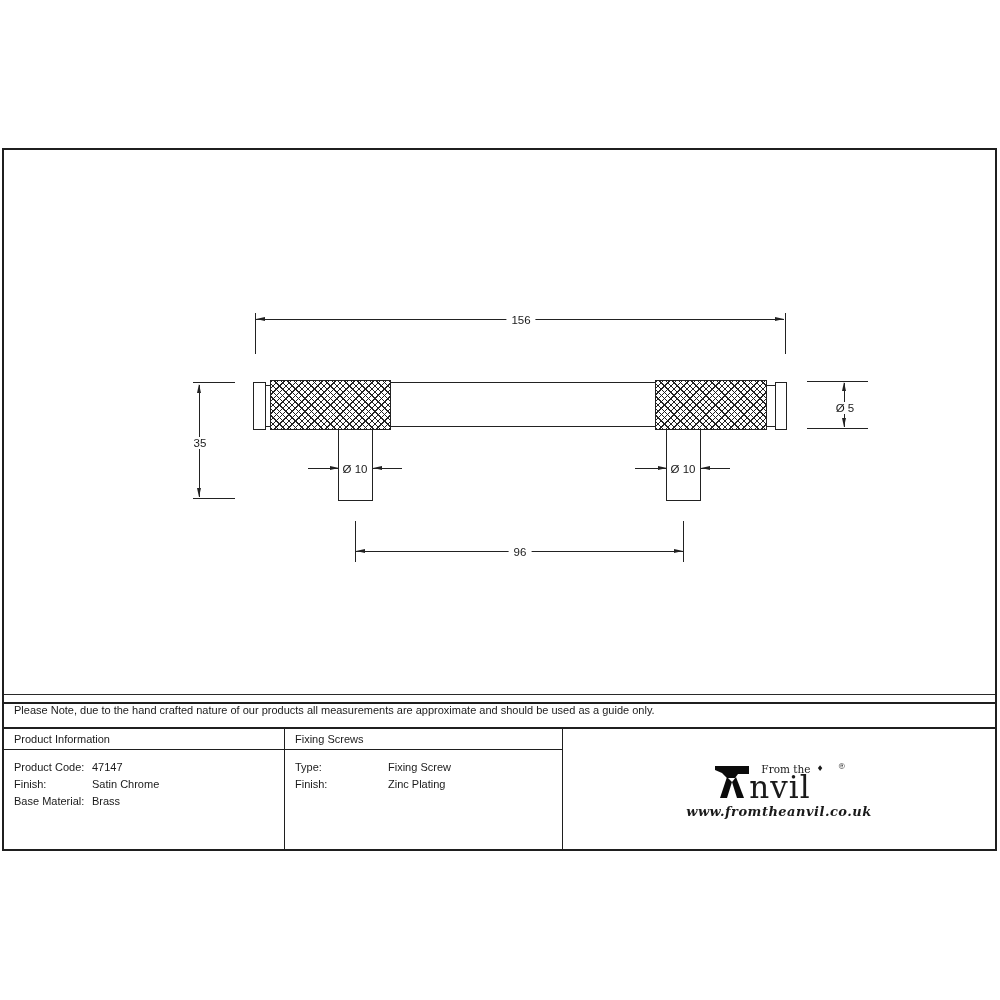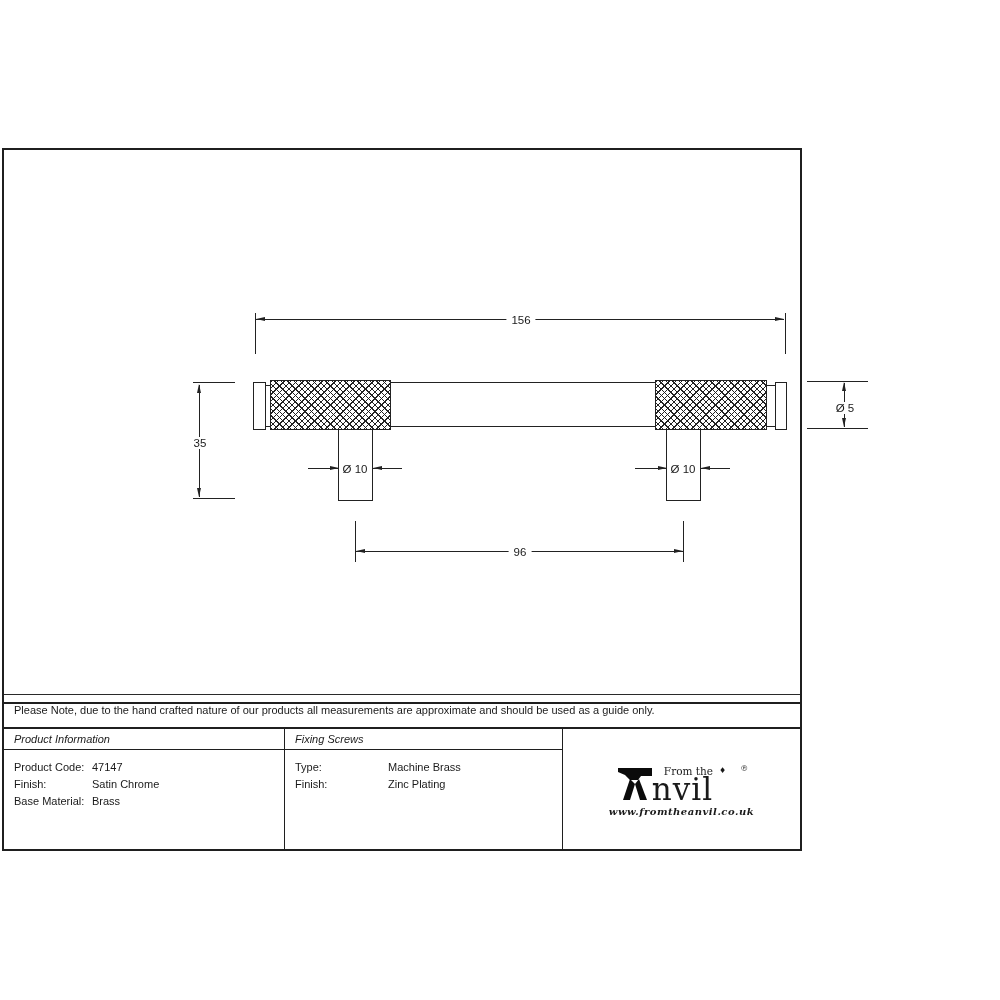--- a/index.html
+++ b/index.html
@@ -1,18 +1,18 @@
 <!DOCTYPE html>
 <html><head>
 <meta charset="utf-8">
 <style>
   html,body{margin:0;padding:0;background:#fff;}
   .page{position:relative;width:1000px;height:1000px;background:#fff;
         font-family:"Liberation Sans",sans-serif;color:#1a1a1a;overflow:hidden;}
-  .frame{position:absolute;left:2px;top:148px;width:800px;height:703px;
+  .frame{position:absolute;left:2px;top:148px;width:995px;height:703px;
          border:2px solid #1f1f1f;box-sizing:border-box;background:#fff;}
 
   
   .drawing{position:absolute;left:0;right:0;top:0;height:544px;border-bottom:1px solid #2a2a2a;}
   .ln{position:absolute;background:#222;}
   .dim-label{position:absolute;transform:translate(-50%,-50%);background:#fff;
              padding:0 5px;font-size:11.5px;white-space:nowrap;}
   
   .ah{position:absolute;width:0;height:0;}
   .ah-l{border-right:9px solid #222;border-top:2.5px solid transparent;border-bottom:2.5px solid transparent;}
@@ -32,41 +32,41 @@
   .note{position:absolute;left:0;right:0;top:552px;height:27px;box-sizing:border-box;
         border-top:2px solid #1f1f1f;border-bottom:2px solid #1f1f1f;
         display:flex;align-items:flex-start;padding-left:10px;font-size:11px;}
 
   
   .tbl{position:absolute;left:0;right:0;top:579px;bottom:0;display:flex;}
   .col{box-sizing:border-box;border-right:1.5px solid #1f1f1f;display:flex;flex-direction:column;}
   .col:last-child{border-right:none;}
   .col-1{width:281px;}.col-2{width:260px;}.col-3{width:278px;}.col-4{flex:1;}
   .th{height:21px;box-sizing:border-box;border-bottom:1.5px solid #1f1f1f;
-      display:flex;align-items:center;padding-left:10px;font-size:11px;font-style:italic;}
+      display:flex;align-items:center;padding-left:10px;font-size:11px;}
   .tb{flex:1;padding-top:9px;font-size:11px;line-height:17px;}
   .kv{display:flex;}
   .kv .k{padding-left:10px;box-sizing:border-box;}
   .col-1 .k{width:88px;}
   .col-3 .k{width:103px;}
   .li{padding-left:13px;}
 
   
   .logo-cell{align-items:center;justify-content:center;}
   .logo{display:flex;flex-direction:column;align-items:center;}
   .logo-main{position:relative;display:flex;align-items:flex-end;}
   .anvil-svg{width:40px;height:40px;margin-right:-3px;}
   .logo-right{display:flex;flex-direction:column;}
   .logo-top{display:flex;align-items:center;font-family:"DejaVu Serif",serif;
             font-size:10.5px;margin-left:12px;line-height:10px;}
   .logo-diamond{font-size:8px;margin-left:6px;}
   .logo-reg{font-size:8px;vertical-align:top;margin-left:14px;margin-top:-4px;}
   .logo-nvil{font-family:"DejaVu Serif",serif;font-size:31px;line-height:26px;letter-spacing:1px;}
   .logo-url{font-family:"DejaVu Serif",serif;font-style:italic;font-weight:bold;
-            font-size:10px;margin-top:4px;letter-spacing:0.5px;}
+            font-size:13px;margin-top:4px;letter-spacing:0.5px;}
 </style>
 </head>
 <body>
 
 <div class="page">
   <div class="frame">
 
     <div class="drawing">
 
       <div class="ln" style="left:251px;top:163px;width:1px;height:41px;"></div>
@@ -143,21 +143,21 @@
           </div>
         </div>
       </div>
 
 
       <div class="col col-3">
         <div class="th">Fixing Screws</div>
         <div class="tb">
           <div class="kv">
             <span class="k">Type:</span>
-            <span class="v">Machine Brass</span>
+            <span class="v">Fixing Screw</span>
           </div>
           <div class="kv">
             <span class="k">Finish:</span>
             <span class="v">Zinc Plating</span>
           </div>
         </div>
       </div>
 
       <div class="col col-4 logo-cell" style="display:flex;">
         <div class="logo">

